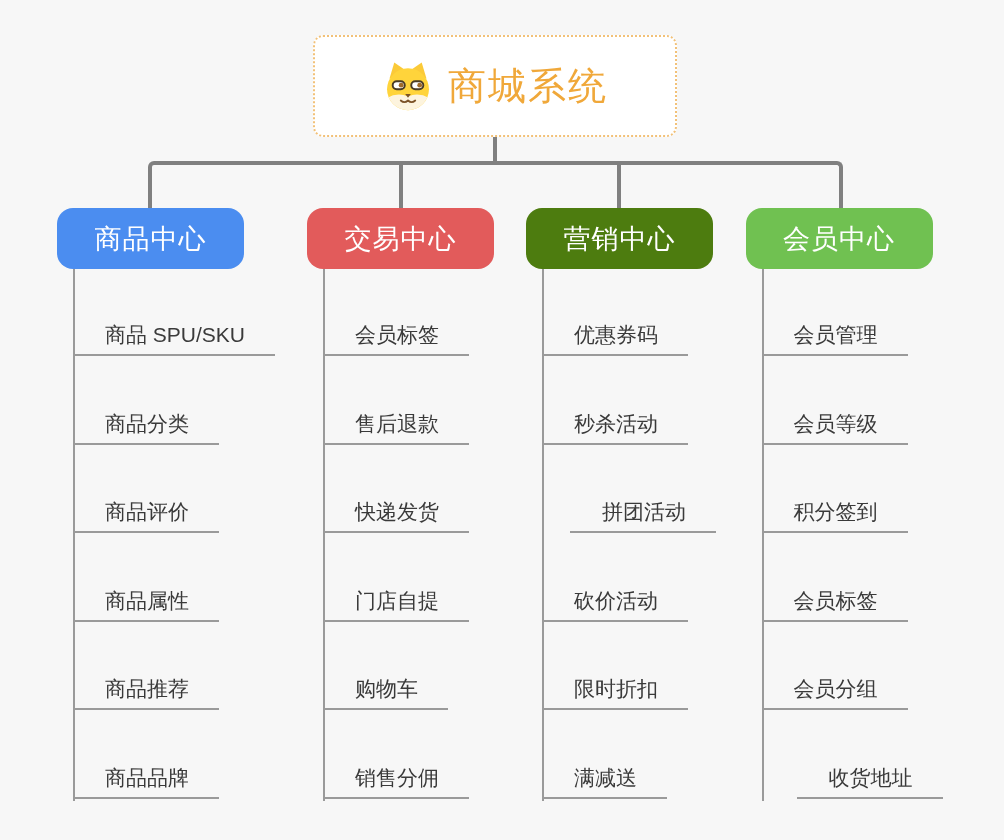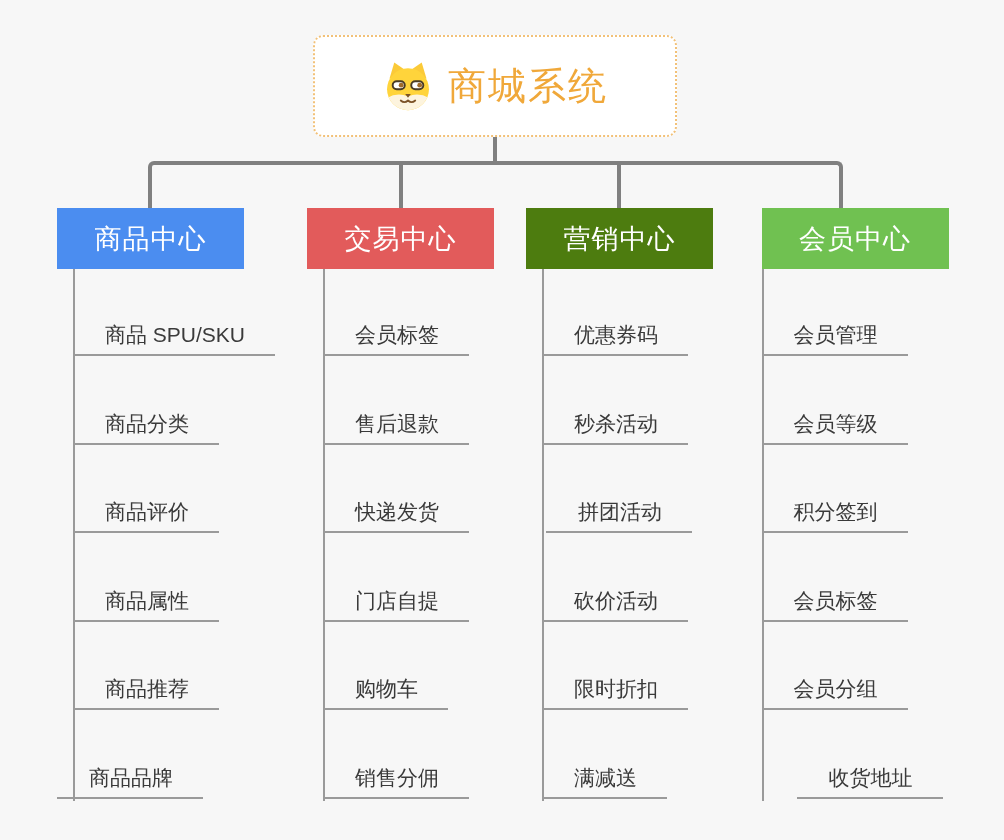--- a/index.html
+++ b/index.html
@@ -43,21 +43,21 @@
     border-radius:6px 6px 0 0;
   }
   .stub{position:absolute;width:4px;background:var(--connector);}
   .root-stub{left:493px;top:137px;height:26px;}
   .mid-stub-1{left:399px;top:164px;height:46px;}
   .mid-stub-2{left:617px;top:164px;height:46px;}
 
   
   .branch-box{
     position:absolute;top:208px;width:187px;height:61px;
-    border-radius:0;
+    border-radius:16px;
     display:flex;align-items:center;justify-content:center;
     color:#ffffff;font-size:27px;letter-spacing:1px;white-space:nowrap;
     cursor:pointer;
   }
 
   
   .branch-trunk{
     position:absolute;top:269px;width:2px;height:532px;
     background:var(--branch-line);
   }
@@ -108,38 +108,38 @@
   <div class="stub mid-stub-2"></div>
 
   <div id="branches">
       <div class="branch-box" style="left: 57px; background: rgb(75, 141, 240);">商品中心</div>
       <div class="branch-trunk" style="left: 73px;"></div>
       <div class="branch-item" style="left: 73px; top: 318px; text-align: center;">商品 SPU/SKU</div>
       <div class="branch-item" style="left: 73px; top: 406.6px;">商品分类</div>
       <div class="branch-item" style="left: 73px; top: 495.2px;">商品评价</div>
       <div class="branch-item" style="left: 73px; top: 583.8px;">商品属性</div>
       <div class="branch-item" style="left: 73px; top: 672.4px;">商品推荐</div>
-      <div class="branch-item" style="left: 57px; top: 761px;">商品品牌</div>
+      <div class="branch-item" style="left: 73px; top: 761px;">商品品牌</div>
       <div class="branch-box" style="left: 307px; background: rgb(226, 91, 91);">交易中心</div>
       <div class="branch-trunk" style="left: 323px;"></div>
       <div class="branch-item" style="left: 323px; top: 318px;">会员标签</div>
       <div class="branch-item" style="left: 323px; top: 406.6px;">售后退款</div>
       <div class="branch-item" style="left: 323px; top: 495.2px;">快递发货</div>
       <div class="branch-item" style="left: 323px; top: 583.8px;">门店自提</div>
       <div class="branch-item" style="left: 323px; top: 672.4px;">购物车</div>
       <div class="branch-item" style="left: 323px; top: 761px;">销售分佣</div>
       <div class="branch-box" style="left: 526px; background: #4d7c0f;">营销中心</div>
       <div class="branch-trunk" style="left: 542px;"></div>
       <div class="branch-item" style="left: 542px; top: 318px;">优惠券码</div>
       <div class="branch-item" style="left: 542px; top: 406.6px;">秒杀活动</div>
-      <div class="branch-item" style="left: 546px; top: 495.2px;">拼团活动</div>
+      <div class="branch-item" style="left: 570px; top: 495.2px;">拼团活动</div>
       <div class="branch-item" style="left: 542px; top: 583.8px;">砍价活动</div>
       <div class="branch-item" style="left: 542px; top: 672.4px;">限时折扣</div>
       <div class="branch-item" style="left: 542px; top: 761px;">满减送</div>
-      <div class="branch-box" style="left: 745.5px; background: rgb(112, 193, 81); margin-left: 16px;">会员中心</div>
+      <div class="branch-box" style="left: 745.5px; background: rgb(112, 193, 81);">会员中心</div>
       <div class="branch-trunk" style="left: 761.5px;"></div>
       <div class="branch-item" style="left: 761.5px; top: 318px;">会员管理</div>
       <div class="branch-item" style="left: 761.5px; top: 406.6px;">会员等级</div>
       <div class="branch-item" style="left: 761.5px; top: 495.2px;">积分签到</div>
       <div class="branch-item" style="left: 761.5px; top: 583.8px;">会员标签</div>
       <div class="branch-item" style="left: 761.5px; top: 672.4px;">会员分组</div>
       <div class="branch-item" style="left: 761.5px; top: 761px; margin-left: 35px;">收货地址</div>
     </div>
 
 </div>

